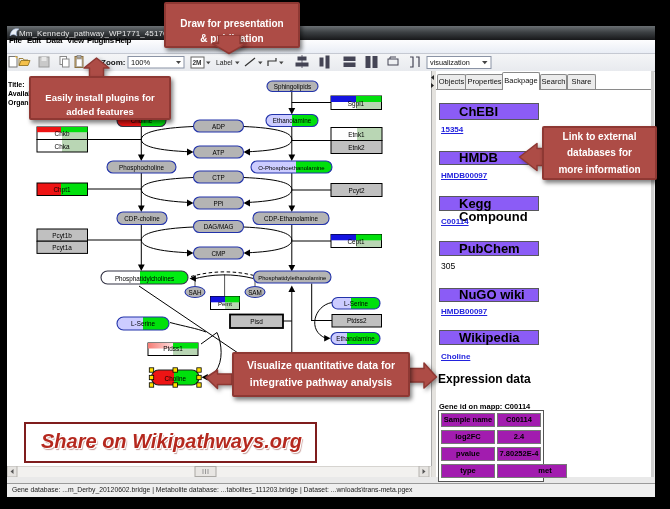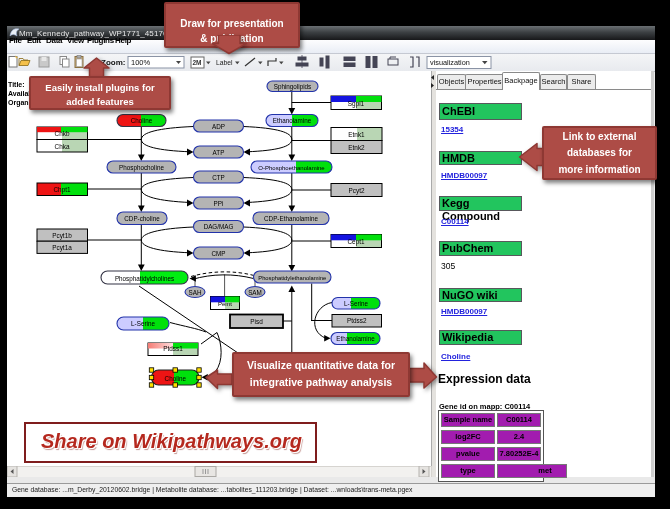--- a/index.html
+++ b/index.html
@@ -18,22 +18,22 @@
 #canvas{left:7px;top:71px;width:424px;height:395px;background:#fff;}
 #splitter{left:431px;top:71px;width:4px;height:412px;background:#e4e2de;border-left:1px solid #aaa;border-right:1px solid #aaa;}
 #panel{left:436px;top:71px;width:215px;height:412px;background:#fff;border-right:3px solid #cfcfcf;}
 
 .tab{position:absolute;top:74px;height:14px;background:#ececec;border:1px solid #8a8a8a;
   border-bottom:none;border-radius:2px 2px 0 0;font-size:7.5px;color:#111;
   text-align:center;line-height:14px;}
 #tabline{left:436px;top:89px;width:215px;height:1px;background:#8a8a8a;}
 .tabact{top:72px;height:17px;background:#fff;z-index:3;font-weight:400;line-height:15px;}
 
-.hbox{position:absolute;left:439px;width:79px;background:#22c55e;border:1px solid #58585c;
-  font-size:11px;font-weight:700;color:#000;padding-left:2px;}
+.hbox{position:absolute;left:439px;width:79px;background:#8b5cf6;border:1px solid #58585c;
+  font-size:13px;font-weight:700;color:#000;padding-left:19px;}
 .plink{position:absolute;left:441px;color:#2222dd;font-weight:700;font-size:8px;
   text-decoration:underline;}
 .ptxt{position:absolute;left:441px;color:#000;font-size:8px;font-weight:700;}
 
 #hscroll{left:7px;top:466px;width:423px;height:11px;background:#f2f1ef;border:1px solid #d6d4d0;}
 #statusbar{left:7px;top:483px;width:648px;height:14px;background:#efefef;border-top:1px solid #9a9a9a;}
 #statustxt{left:12px;top:486px;font-size:6.8px;color:#1a1a1a;}
 #botstrip{left:7px;top:477px;width:648px;height:6px;background:#e9e9e9;}
 
 .co{position:absolute;background:#ad4c46;border:2px solid #8e3833;border-radius:2px;
@@ -414,21 +414,21 @@
 
 <div class="co" style="left:164px;top:2px;width:132px;height:29px;font-size:10px;line-height:14.5px;padding-top:13px;">Draw for presentation<br>&amp; publication</div>
 <svg class="coarrow" width="46" height="22" style="left:208px;top:35px;filter:drop-shadow(2px 2px 2px rgba(0,0,0,.4));">
  <path d="M10.5,0 V8.4 H4 L21,18.5 L38.4,8.4 H32 V0 Z" fill="#ad4c46" stroke="#8e3833" stroke-width="1.5" stroke-linejoin="round"></path>
  <path d="M10.5,0 V-2 H32 V0 Z" fill="#ad4c46" stroke="none"></path>
 </svg>
 
 <svg class="coarrow" width="40" height="22" style="left:80px;top:56px;filter:drop-shadow(2px 2px 2px rgba(0,0,0,.4));">
  <path d="M9.5,21 V12 H4 L16.5,2 L29,12 H23.5 V21 Z" fill="#ad4c46" stroke="#8e3833" stroke-width="1.5" stroke-linejoin="round"></path>
 </svg>
-<div class="co" style="left:29px;top:76px;width:138px;height:27px;font-size:9.5px;line-height:13.5px;padding-top:3px;">Easily install plugins for<br>added features</div>
+<div class="co" style="left:29px;top:76px;width:138px;height:27px;font-size:9.5px;line-height:13.5px;padding-top:13px;">Easily install plugins for<br>added features</div>
 
 <svg class="coarrow" width="30" height="34" style="left:516px;top:140px;filter:drop-shadow(2px 2px 2px rgba(0,0,0,.4));">
  <path d="M28,8.5 H21 V3.5 L3.5,17 L21,30.5 V25.5 H28 Z" fill="#ad4c46" stroke="#8e3833" stroke-width="1.5" stroke-linejoin="round"></path>
 </svg>
 <div class="co" style="left:542px;top:126px;width:111px;height:49px;font-size:10px;line-height:16.3px;padding-top:1px;">Link to external<br>databases for<br>more information</div>
 
 <svg class="coarrow" width="30" height="26" style="left:203px;top:365px;filter:drop-shadow(2px 2px 2px rgba(0,0,0,.4));">
  <path d="M29,9 H14.5 V5 L3,12.5 L14.5,23.5 V19.5 H29 Z" fill="#ad4c46" stroke="#8e3833" stroke-width="1.5" stroke-linejoin="round"></path>
 </svg>
 <svg class="coarrow" width="32" height="30" style="left:407px;top:360px;filter:drop-shadow(2px 2px 2px rgba(0,0,0,.4));">

